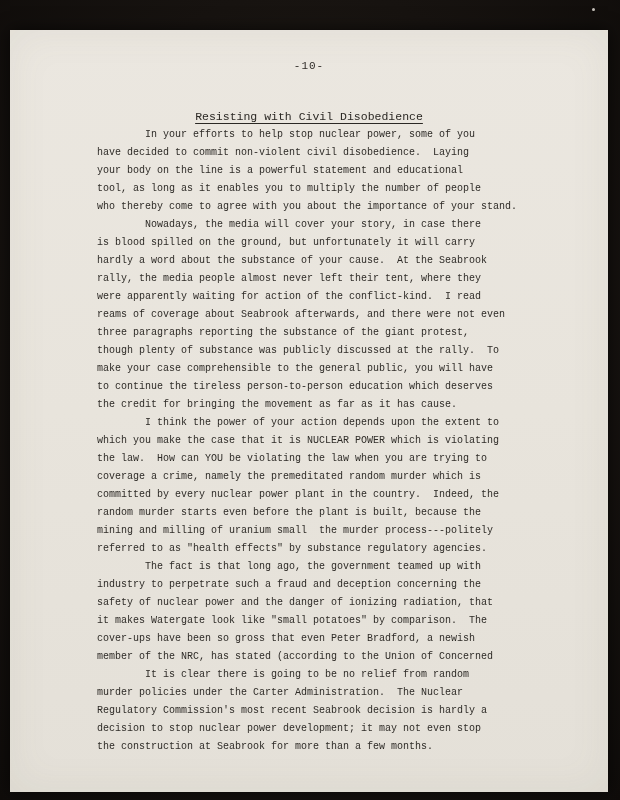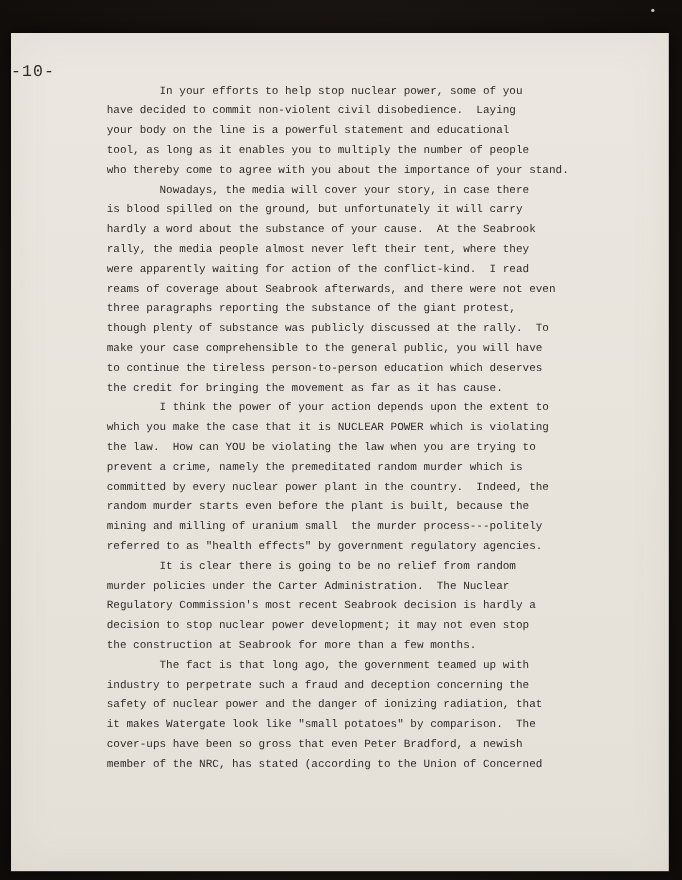--- a/index.html
+++ b/index.html
@@ -30,22 +30,22 @@
     position: absolute;
     left: 10px;
     top: 30px;
     width: 598px;
     height: 762px;
     background: linear-gradient(180deg, #ebe7e0 0%, #e8e4dc 50%, #e4e0d8 100%);
     box-shadow: 0 0 16px rgba(0,0,0,0.65), inset 0 0 40px rgba(120,110,95,0.08);
   }
   .page-number {
     margin-top: 27px;
-    text-align: left;
-    font-size: 15px;
+    text-align: center;
+    font-size: 11px;
     line-height: 18px;
     color: #2e2b27;
     letter-spacing: 1px;
   }
   .title {
     margin: 33px 0 0 0;
     text-align: center;
     font-size: 11.5px;
     line-height: 18px;
     font-weight: normal;
@@ -66,51 +66,52 @@
     text-underline-offset: 3px;
   }
 </style>
 </head>
 <body>
 
 <div class="backdrop">
   <div class="speck"></div>
   <div class="paper">
     <div class="page-number">-10-</div>
+    <h1 class="title">Resisting with Civil Disobedience</h1>
     <div class="body">
         <div class="paragraph"><span>        In your efforts to help stop nuclear power, some of you
 have decided to commit non-violent civil disobedience.  Laying
 your body on the line is a powerful statement and educational
 tool, as long as it enables you to multiply the number of people
 who thereby come to agree with you about the importance of your stand.</span></div>
         <div class="paragraph"><span>        Nowadays, the media will cover your story, in case there
 is blood spilled on the ground, but unfortunately it will carry
 hardly a word about the substance of your cause.  At the Seabrook
 rally, the media people almost never left their tent, where they
 were apparently waiting for action of the conflict-kind.  I read
 reams of coverage about Seabrook afterwards, and there were not even
 three paragraphs reporting the substance of the giant protest,
 though plenty of substance was publicly discussed at the rally.  To
 make your case comprehensible to the general public, you will have
 to continue the tireless person-to-person education which deserves
 the credit for bringing the movement as far as it </span><span class="u">has</span><span> cause.</span></div>
         <div class="paragraph"><span>        I think the power of your action depends upon the extent to
 which you make the case that it is NUCLEAR POWER which is violating
 the law.  How can YOU be violating the law when you are trying to
-</span><span class="u">prevent</span><span> a crime, namely the premeditated random murder which is
+</span><span class="u">coverage</span><span> a crime, namely the premeditated random murder which is
 committed by every nuclear power plant in the country.  Indeed, the
 random murder starts even before the plant is built, because the
 mining and milling of uranium </span><span class="u">small</span><span>  the murder process---politely
-referred to as "health effects" by government regulatory agencies.</span></div>
-        <div class="paragraph"><span>        It is clear there is going to be no relief from random
-murder policies under the Carter Administration.  The Nuclear
-Regulatory Commission's most recent Seabrook decision is hardly a
-decision to stop nuclear power development; it may not even stop
-the construction at Seabrook for more than a few months.</span></div>
+referred to as "health effects" by substance regulatory agencies.</span></div>
         <div class="paragraph"><span>        The fact is that long ago, the government teamed up with
 industry to perpetrate such a fraud and deception concerning the
 safety of nuclear power and the danger of ionizing radiation, that
 it makes Watergate look like "small potatoes" by comparison.  The
 cover-ups have been so gross that even Peter Bradford, a newish
 member of the NRC, has stated (according to the Union of Concerned</span></div>
+        <div class="paragraph"><span>        It is clear there is going to be no relief from random
+murder policies under the Carter Administration.  The Nuclear
+Regulatory Commission's most recent Seabrook decision is hardly a
+decision to stop nuclear power development; it may not even stop
+the construction at Seabrook for more than a few months.</span></div>
       </div>
   </div>
 </div>
 
 </body></html>

